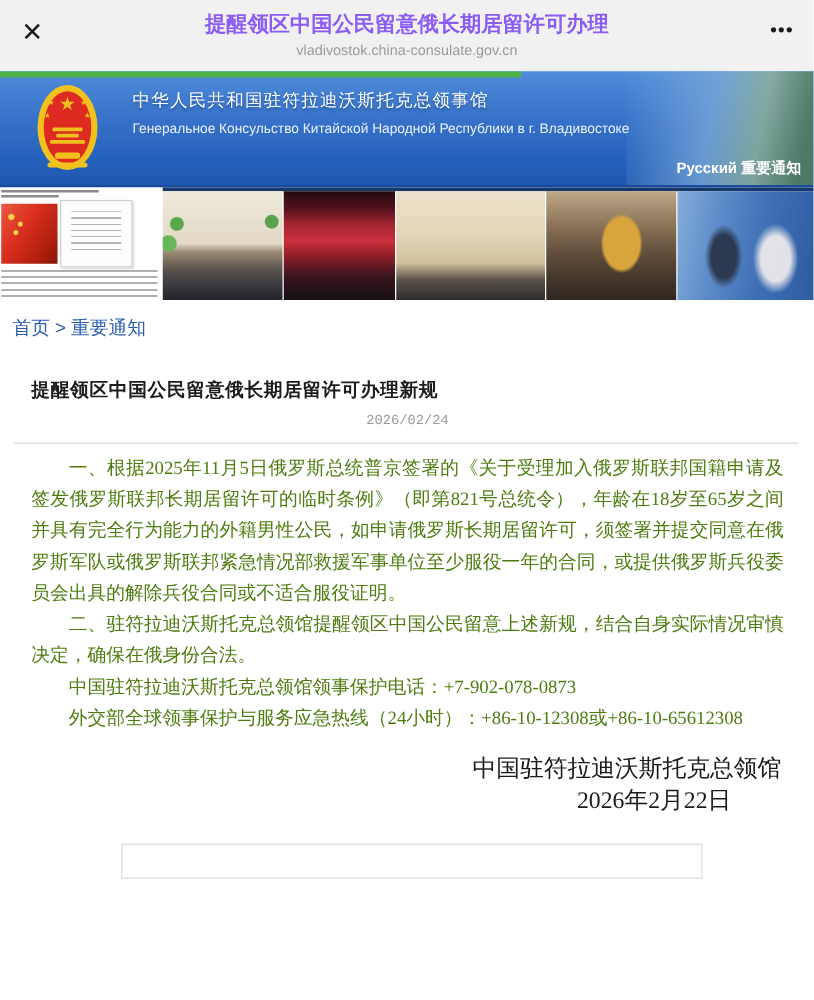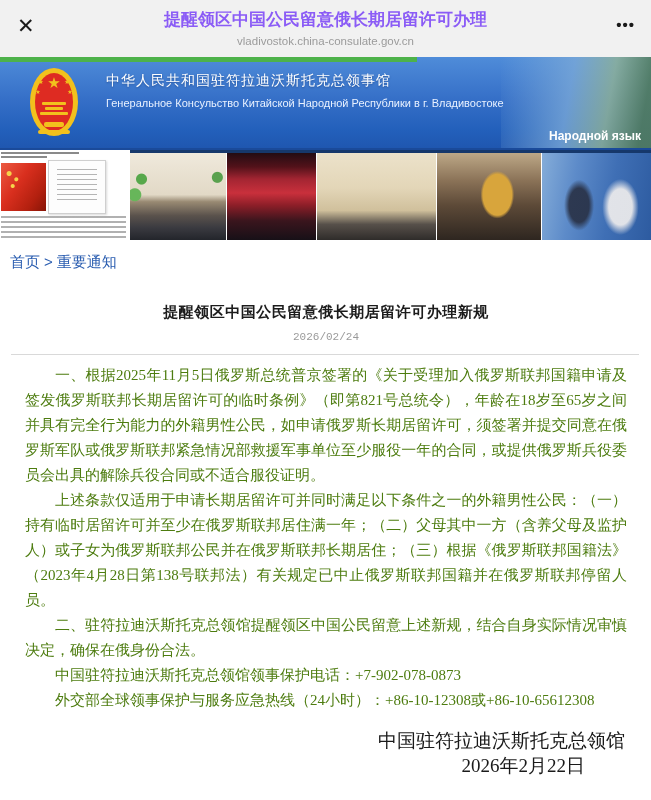--- a/index.html
+++ b/index.html
@@ -69,21 +69,21 @@
         radial-gradient(ellipse 20px 34px at 34% 60%, rgba(40,48,68,.9) 0 50%, transparent 75%),
         linear-gradient(100deg,#85add9 0%, #5d8bc9 30%, #3f6fb5 62%, #2d5ba0 100%); }
 
   
   #breadcrumb { padding:13px 0 0 10px; font-size:15px; color:#2a5db0; }
   #breadcrumb a { color:#2a5db0; text-decoration:none; cursor:pointer; }
   #breadcrumb .sep { margin:0 4px; color:#2a5db0; }
 
   
   #article { padding:31px 24px 0 25px; }
-  #article h1 { text-align:center; font-size:15px; font-weight:bold; color:#1c1c1c; letter-spacing:.5px; }
+  #article h1 { font-size:15px; font-weight:bold; color:#1c1c1c; letter-spacing:.5px; }
   #article .adate { text-align:center; font-size:11px; color:#9a9a9a; margin-top:9px; font-family:Liberation Mono, monospace; }
   #article hr { border:none; border-top:1px solid #d9d9d9; margin:11px -12px 8px -14px; }
   .body p { font-family:"Liberation Serif", serif; font-size:15px; line-height:25px; color:#4d7c0f;
       text-indent:2em; text-align:justify; }
   .sigblock { font-family:"Liberation Serif", serif; font-size:19px; line-height:25px; color:#1a1a1a;
       text-align:right; margin-top:15px; }
   .signame { padding-right:2px; }
   .sigdate { padding-right:42px; }
 
   
@@ -118,21 +118,21 @@
       <rect x="14" y="38" width="24" height="3" rx="1" fill="#f2c11d"></rect>
       <rect x="17" y="43" width="18" height="3" rx="1" fill="#f2c11d"></rect>
       <rect x="12" y="48" width="28" height="3" rx="1" fill="#f2c11d"></rect>
       <rect x="16" y="58" width="20" height="5" rx="2" fill="#f2c11d"></rect>
       <rect x="10" y="66" width="32" height="4" rx="2" fill="#f2c11d"></rect>
     </svg>
     <div class="htitles">
       <div class="htitle-zh">中华人民共和国驻符拉迪沃斯托克总领事馆</div>
       <div class="htitle-ru">Генеральное Консульство Китайской Народной Республики в г. Владивостоке</div>
     </div>
-    <div class="ruslink">Народной язык</div>
+    <div class="ruslink">Русский 重要通知</div>
   </div>
 
   <div id="strip">
     <div class="thumb">
       <div class="tinyline" style="top:2px; width:78px;"></div>
       <div class="tinyline" style="top:6px; width:46px;"></div>
       <div class="flagimg"></div>
       <div class="pageimg"></div>
       <div class="ttext"></div>
     </div>
@@ -148,21 +148,20 @@
   <div id="breadcrumb">
     <a>首页</a><span class="sep">&gt;</span><a>重要通知</a>
   </div>
 
   <div id="article">
     <h1>提醒领区中国公民留意俄长期居留许可办理新规</h1>
     <div class="adate">2026/02/24</div>
     <hr>
     <div class="body">
       <p>一、根据2025年11月5日俄罗斯总统普京签署的《关于受理加入俄罗斯联邦国籍申请及签发俄罗斯联邦长期居留许可的临时条例》（即第821号总统令），年龄在18岁至65岁之间并具有完全行为能力的外籍男性公民，如申请俄罗斯长期居留许可，须签署并提交同意在俄罗斯军队或俄罗斯联邦紧急情况部救援军事单位至少服役一年的合同，或提供俄罗斯兵役委员会出具的解除兵役合同或不适合服役证明。</p>
-      <p>上述条款仅适用于申请长期居留许可并同时满足以下条件之一的外籍男性公民：（一）持有临时居留许可并至少在俄罗斯联邦居住满一年；（二）父母其中一方（含养父母及监护人）或子女为俄罗斯联邦公民并在俄罗斯联邦长期居住；（三）根据《俄罗斯联邦国籍法》（2023年4月28日第138号联邦法）有关规定已中止俄罗斯联邦国籍并在俄罗斯联邦停留人员。</p>
       <p>二、驻符拉迪沃斯托克总领馆提醒领区中国公民留意上述新规，结合自身实际情况审慎决定，确保在俄身份合法。</p>
       <p>中国驻符拉迪沃斯托克总领馆领事保护电话：+7-902-078-0873</p>
       <p>外交部全球领事保护与服务应急热线（24小时）：+86-10-12308或+86-10-65612308</p>
     </div>
     <div class="sigblock">
       <div class="signame">中国驻符拉迪沃斯托克总领馆</div>
       <div class="sigdate">2026年2月22日</div>
     </div>
   </div>
 

